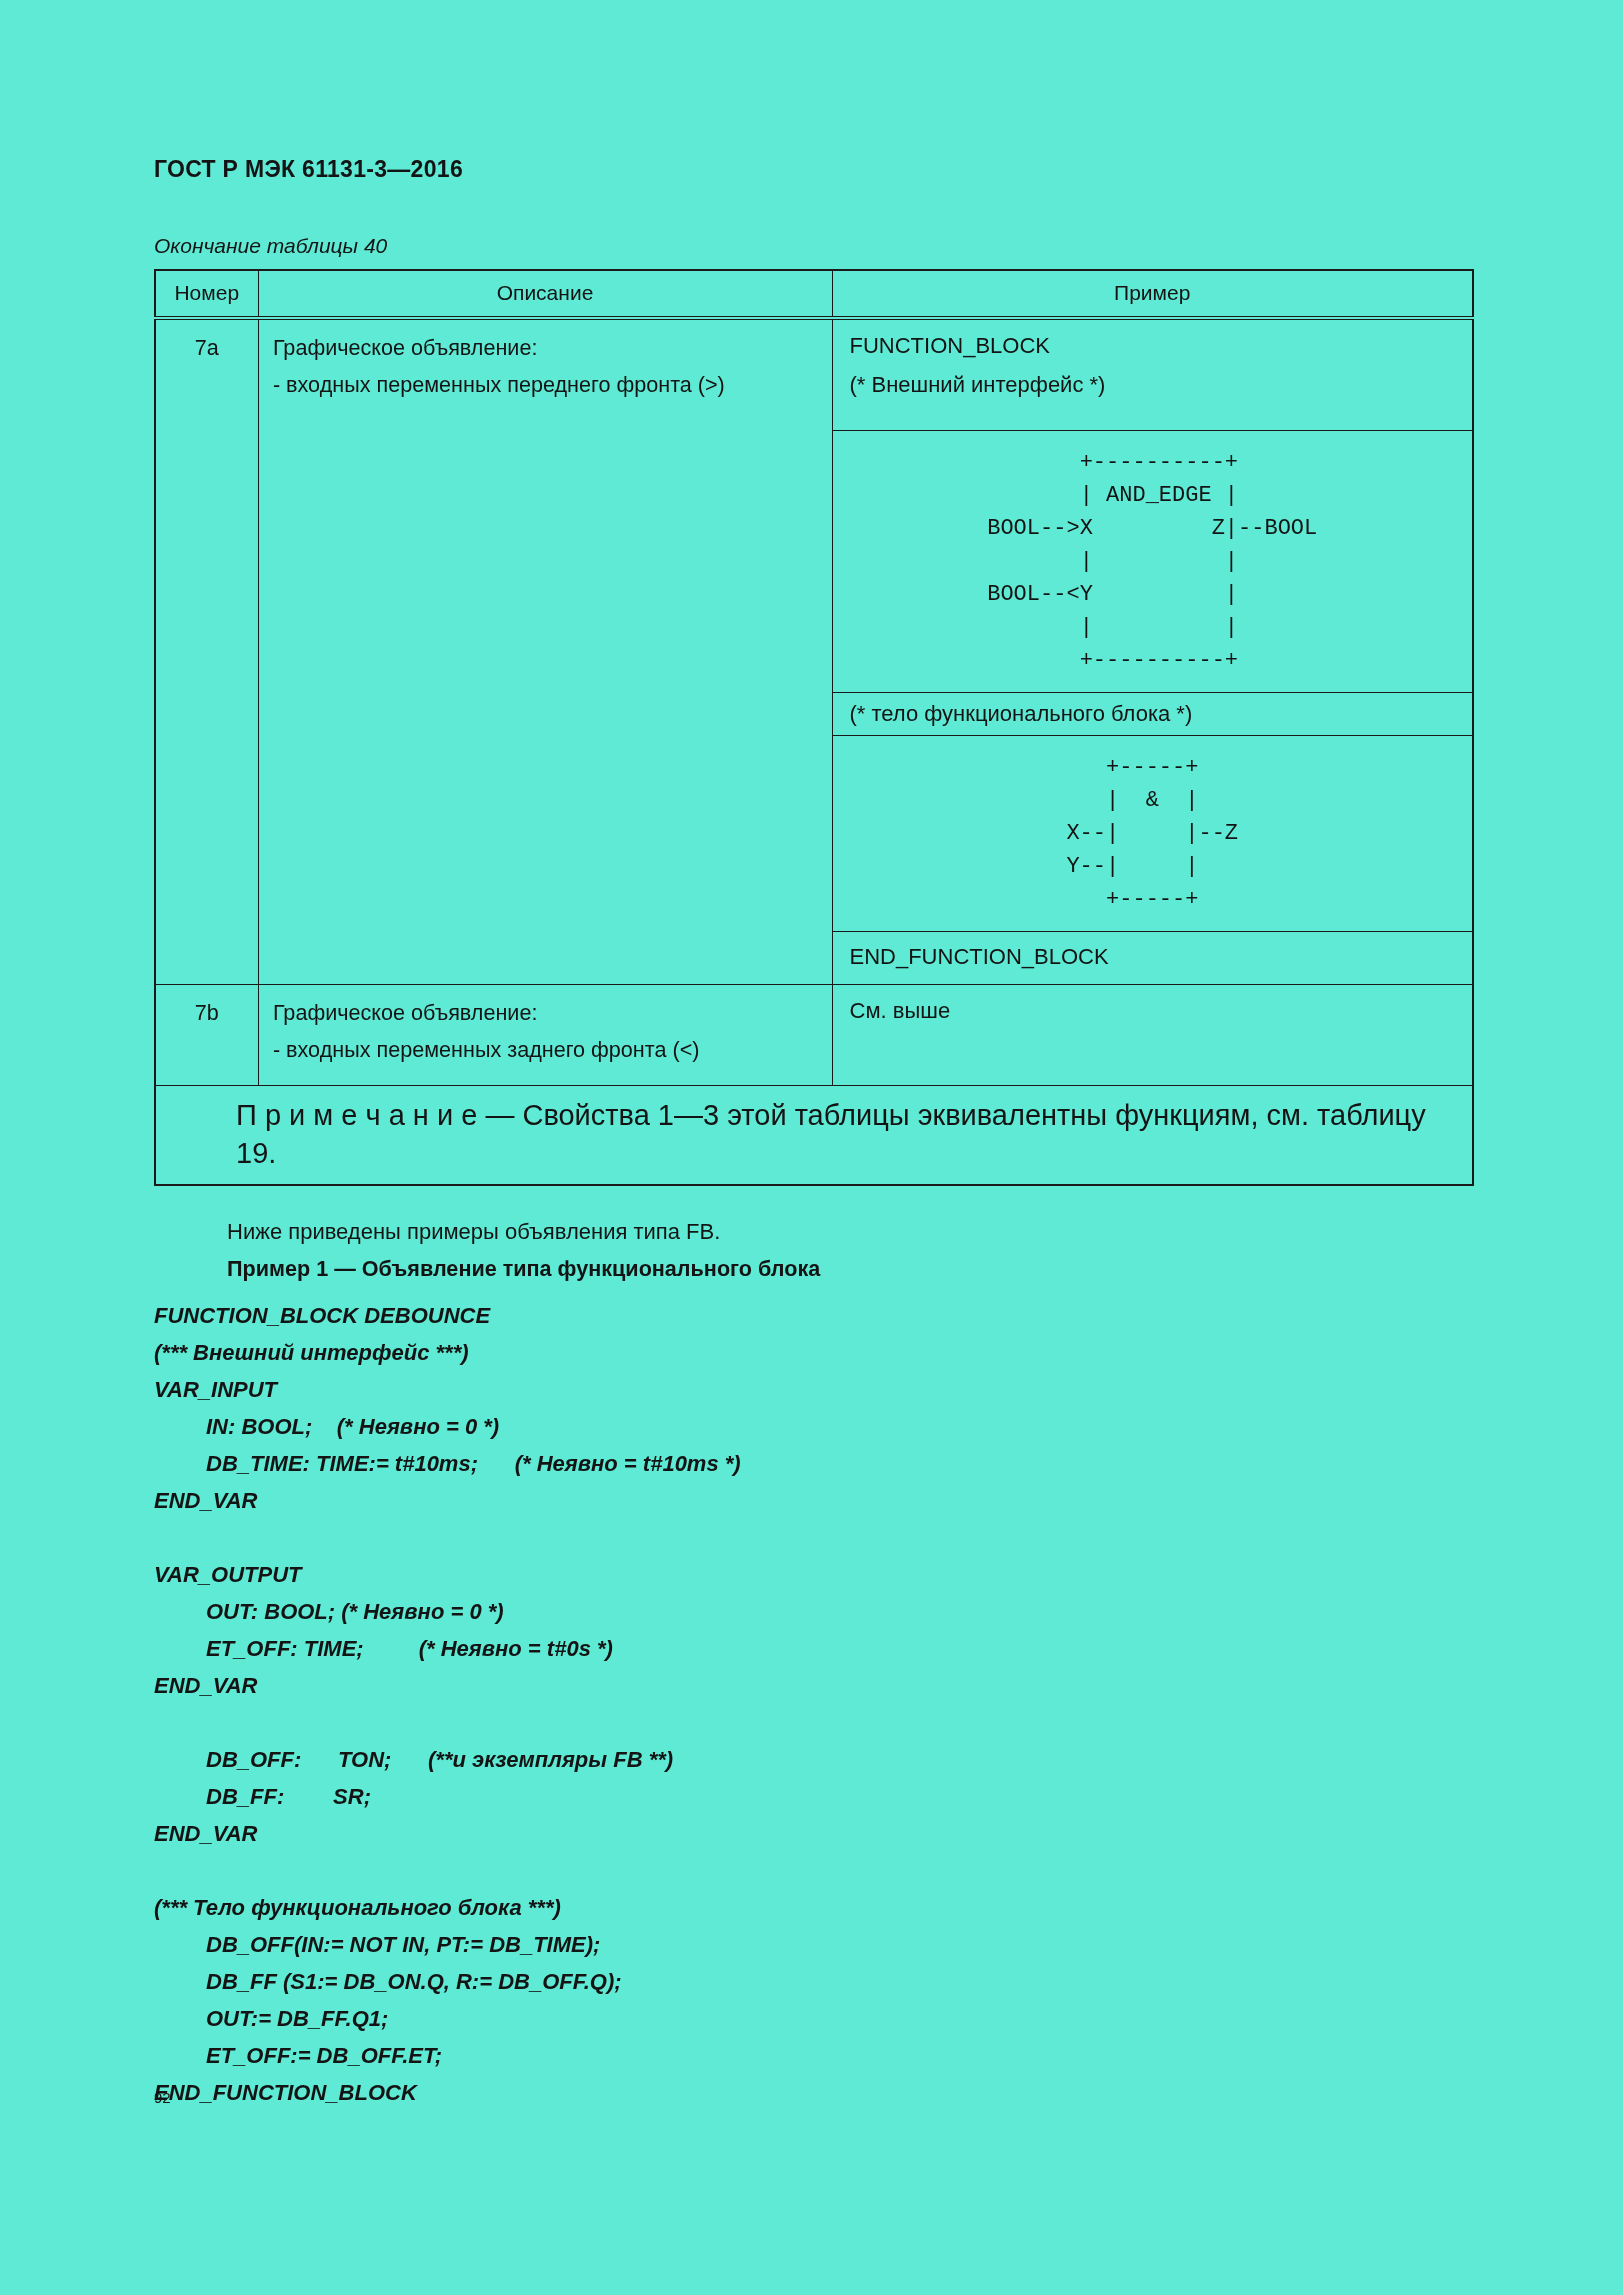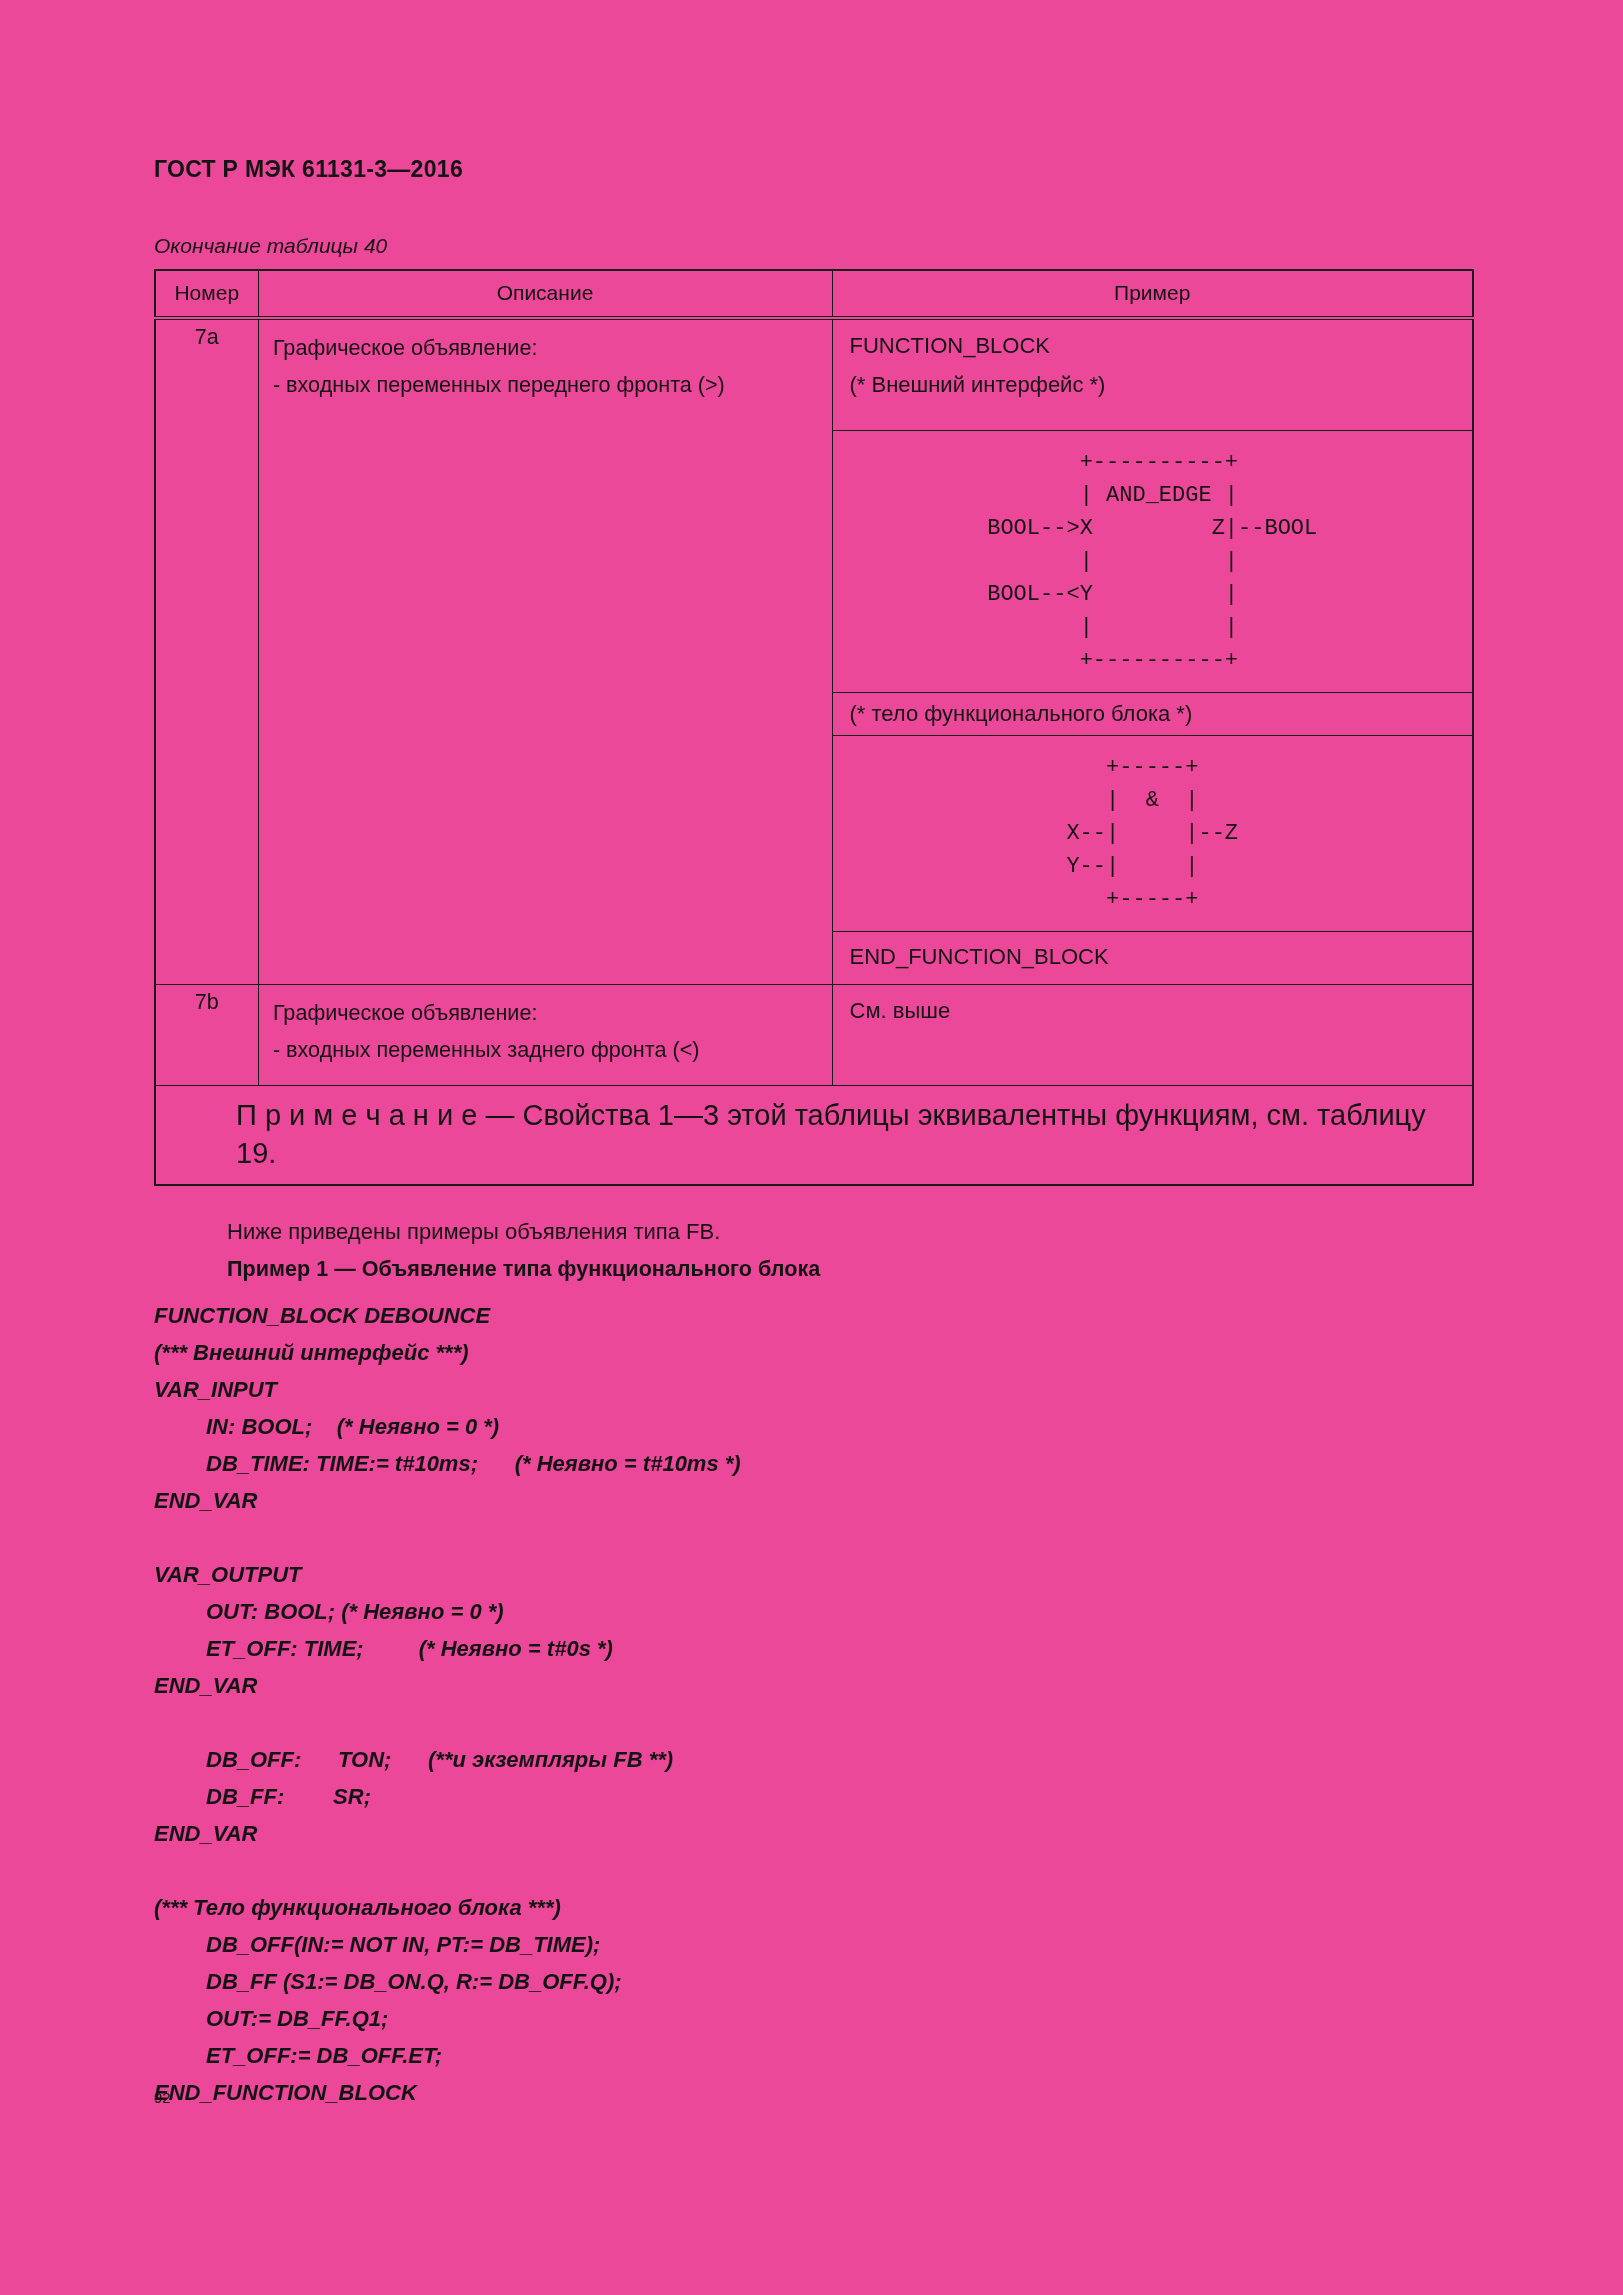--- a/index.html
+++ b/index.html
@@ -7,21 +7,21 @@
   body {
     width:1623px; height:2295px;
     font-family:"Liberation Sans", sans-serif;
     color:#141414;
     overflow:hidden;
   }
   .page {
     position:relative;
     width:1623px; height:2295px;
     padding:156px 151px 0 154px;
-    background:#ec4899;
+    background:#5eead4;
   }
   .doc-header {
     font-weight:bold;
     font-size:23px;
     letter-spacing:0.3px;
   }
   .table-caption {
     font-style:italic;
     font-size:21px;
     margin-top:51px;
@@ -43,21 +43,21 @@
   }
   .head-row td {
     text-align:center;
     vertical-align:middle;
     padding:10.5px 5.2px;
     font-size:21px;
     border-bottom:4.6px double #1a1a1a;
   }
   .num-cell {
     text-align:center;
-    padding-top:4px;
+    padding-top:15px;
     font-size:21.6px;
   }
   .desc-cell { padding:13px 14.4px; }
   .desc-cell .desc-line { margin-bottom:7.9px; line-height:1.35; }
   .ex-cell { padding:0; }
   .ex-text { padding:11.8px 17px 14.4px 17px; }
   .fb-line { font-size:22px; margin-bottom:9.2px; line-height:1.35; }
   .fb-line:last-child { margin-bottom:16px; }
   .ascii-box {
     border-top:1.3px solid #1a1a1a;

